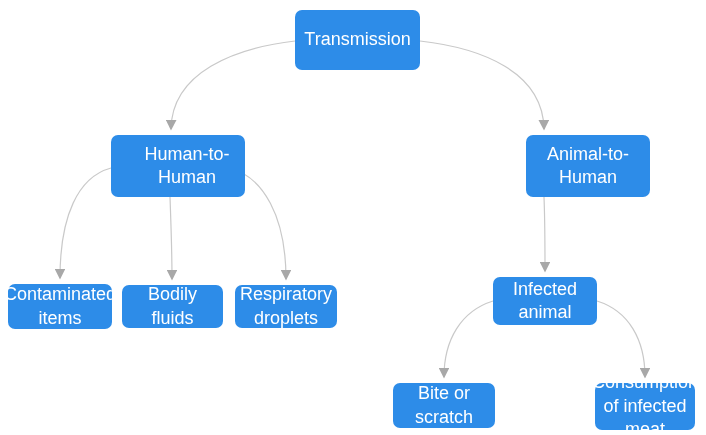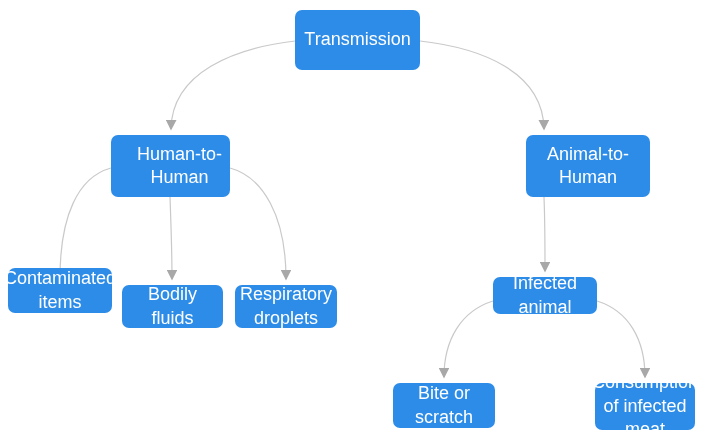--- a/index.html
+++ b/index.html
@@ -39,26 +39,26 @@
     text-align: center;
     font-size: 18px;
     line-height: 1.3;
     padding: 2px 6px;
     box-sizing: border-box;
     cursor: default;
     user-select: none;
   }
   
   #node-transmission          { left: 295px; top: 10px;  width: 125px; height: 60px; }
-  #node-human-to-human        { left: 111px; top: 135px; width: 119px; height: 62px; padding-left: 24px; }
+  #node-human-to-human        { left: 111px; top: 135px; width: 134px; height: 62px; padding-left: 24px; }
   #node-animal-to-human       { left: 482px; top: 135px; width: 124px; height: 62px; margin-left: 44px; }
-  #node-contaminated-items    { left: 8px;   top: 268px; width: 104px; height: 45px; }
+  #node-contaminated-items    { left: 8px;   top: 284px; width: 104px; height: 45px; }
   #node-bodily-fluids         { left: 122px; top: 285px; width: 101px; height: 43px; }
   #node-respiratory-droplets  { left: 235px; top: 285px; width: 102px; height: 43px; }
-  #node-infected-animal       { left: 493px; top: 277px; width: 104px; height: 37px; }
+  #node-infected-animal       { left: 493px; top: 277px; width: 104px; height: 48px; }
   #node-bite-or-scratch       { left: 393px; top: 383px; width: 102px; height: 45px; }
   #node-consumption-meat      { left: 595px; top: 383px; width: 100px; height: 47px; }
 </style>
 </head>
 <body>
 
 <div id="canvas">
 
   <svg id="edge-layer" viewBox="0 0 706 435" xmlns="http://www.w3.org/2000/svg">
     <defs>

